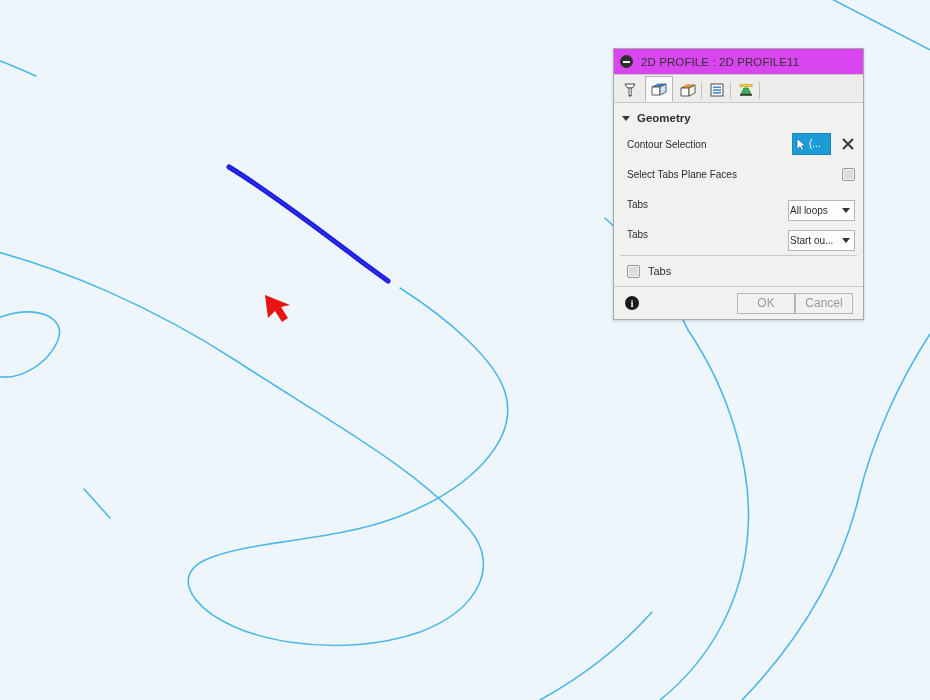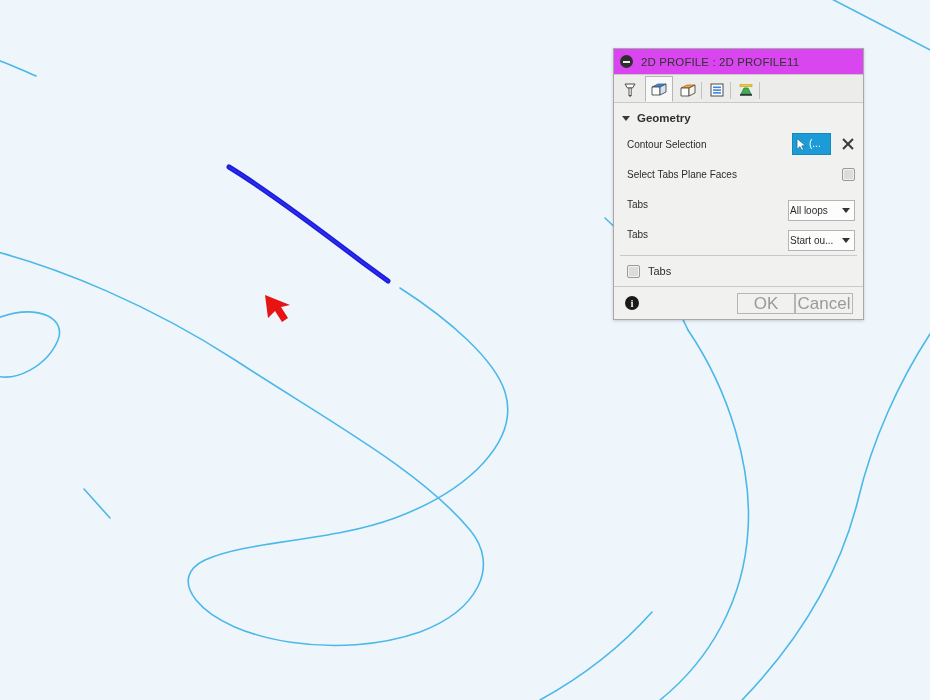--- a/index.html
+++ b/index.html
@@ -255,21 +255,21 @@
     text-align: center;
     flex: 0 0 auto;
   }
   .footer .spacer { flex: 1 1 auto; }
   .btn {
     width: 58px;
     height: 21px;
     background: #f1f1f0;
     border: 1px solid #b6b6b4;
     box-sizing: border-box;
-    font-size: 17px;
+    font-size: 12px;
     color: #9a9a98;
     text-align: center;
     line-height: 19px;
   }
   .btn + .btn { }
 </style>
 </head>
 <body>
 
 <div id="app">

